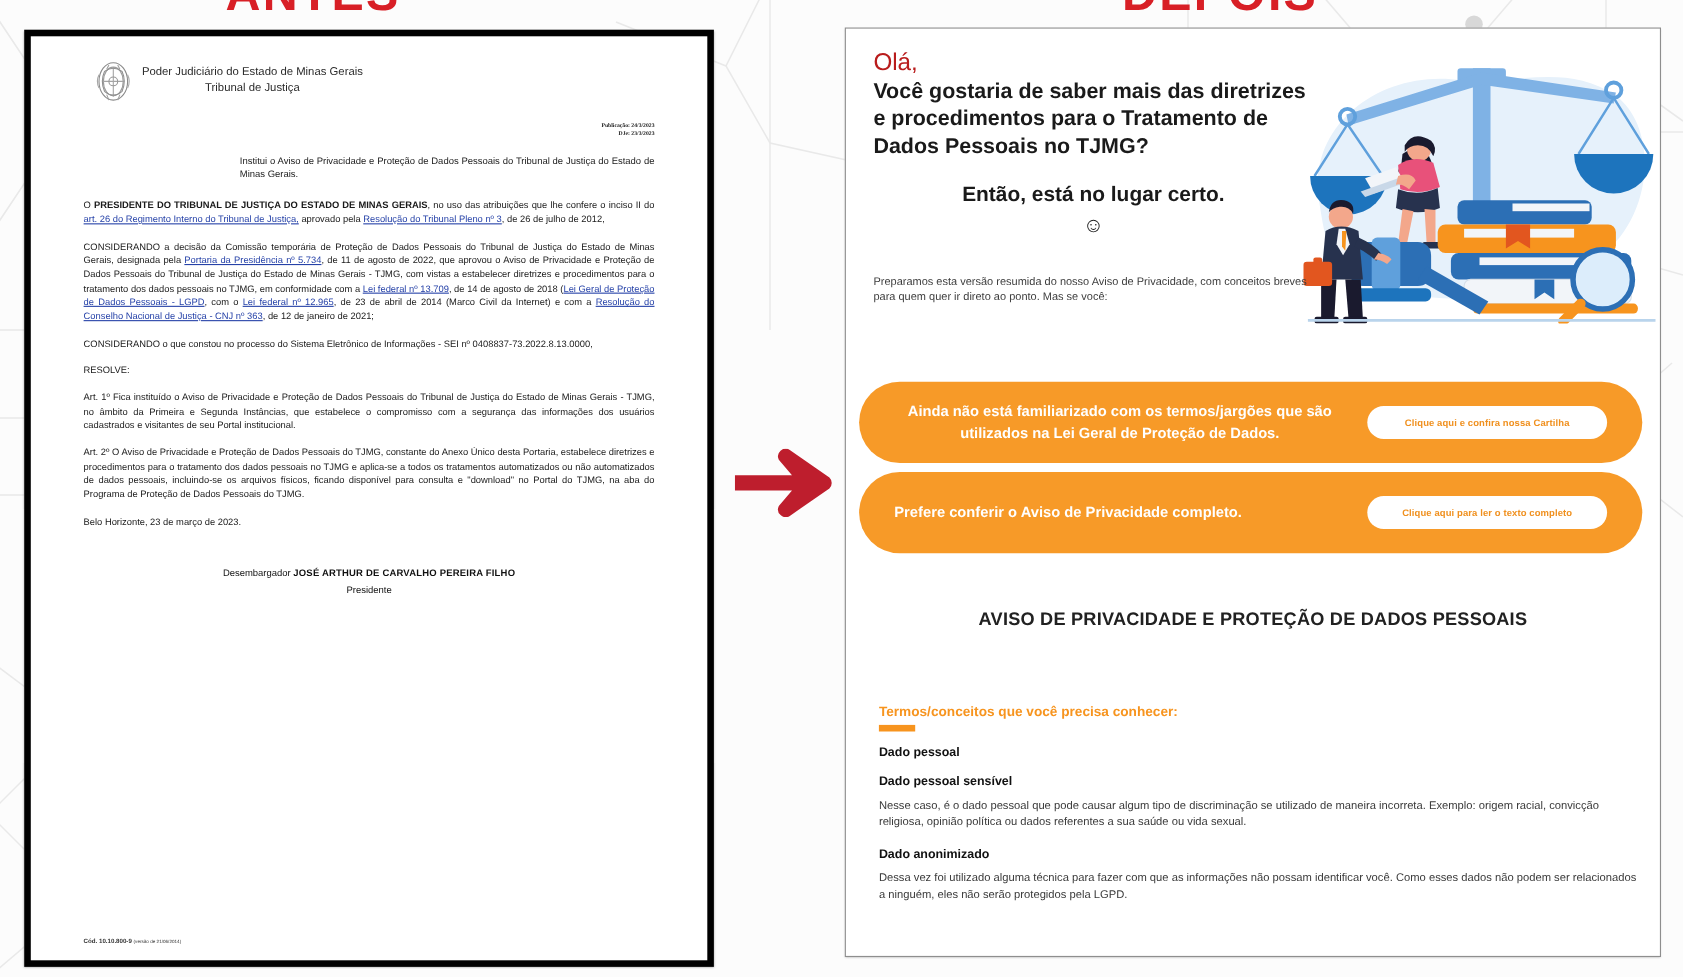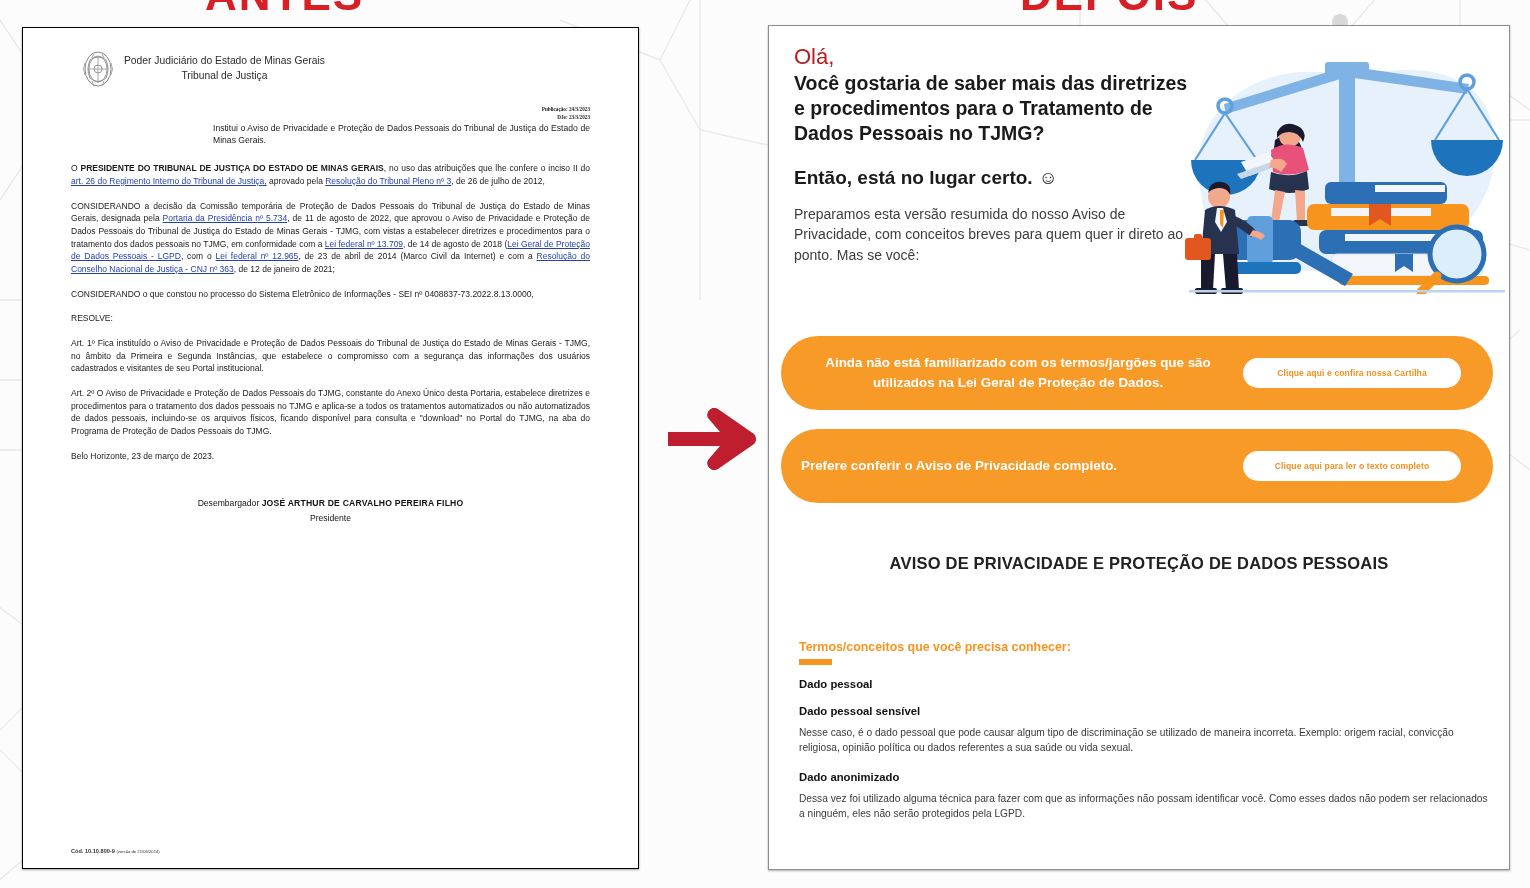--- a/index.html
+++ b/index.html
@@ -17,35 +17,35 @@
     position:absolute;top:-30px;
     font-size:44px;font-weight:bold;letter-spacing:2px;
     color:#d81f26;z-index:4;
   }
   #title-antes{left:205px;}
   #title-depois{left:1020px;}
 
   
   .doc-left{
     position:absolute;left:22px;top:27px;width:615px;height:840px;
-    background:#fff;border:1px solid #000000;
+    background:#fff;border:6px solid #000000;
     box-shadow:0 1px 2px rgba(0,0,0,.35);
     z-index:2;overflow:hidden;
   }
   .doc-pad{padding:22px 48px 0 48px;}
   .brasao-row{display:flex;align-items:flex-start;gap:9px;padding-left:10px;}
   .brasao{width:34px;height:40px;flex:none;}
   .brasao-txt{font-size:10.3px;color:#2b2b2b;line-height:1.45;padding-top:4px;
     font-family:"Liberation Sans",sans-serif;}
   .brasao-txt .l2{display:block;text-align:center;}
   .pub{margin-top:16px;text-align:right;font-size:5.2px;color:#222;line-height:1.5;
        font-family:"Liberation Serif",serif;font-weight:bold;}
   .portaria{margin-top:17px;text-align:center;font-size:9.4px;font-weight:bold;color:#111;
        font-family:"Liberation Sans",sans-serif;}
-  .ementa{margin-left:142px;font-size:8.6px;color:#1a1a1a;
+  .ementa{margin-top:13px;margin-left:142px;font-size:8.6px;color:#1a1a1a;
        text-align:justify;line-height:1.5;font-family:"Liberation Sans",sans-serif;}
   .para{margin-top:12px;font-size:8.5px;color:#1a1a1a;text-align:justify;line-height:1.49;
        font-family:"Liberation Sans",sans-serif;}
   .para.first{margin-top:15px;}
   .para b{font-weight:bold;}
   .lnk{color:#2642a8;text-decoration:underline;}
   .sig{margin-top:34px;text-align:center;font-size:8.6px;color:#111;line-height:1.7;}
   .sig b{font-weight:bold;letter-spacing:.2px;}
   .codigo{position:absolute;left:48px;bottom:14px;font-size:5.6px;color:#333;font-weight:bold;}
   .codigo span{font-weight:normal;font-size:4.2px;}
@@ -58,35 +58,35 @@
     position:absolute;left:768px;top:25px;width:740px;height:843px;
     background:#fff;border:1px solid #8e8e8e;
     box-shadow:0 1px 2px rgba(0,0,0,.3);
     z-index:2;overflow:hidden;
   }
   .hero{position:relative;height:272px;}
   .hero-txt{position:absolute;left:25px;top:18px;width:400px;z-index:3;}
   .ola{font-size:22px;color:#b91c1c;font-weight:normal;line-height:1.2;}
   .hero-q{font-size:19.5px;color:#1a1a1a;font-weight:bold;line-height:1.27;margin-top:1px;}
   .hero-ok{font-size:19px;color:#1a1a1a;font-weight:bold;margin-top:21px;display:flex;
-           align-items:center;gap:6px;}
-  .hero-sub{font-size:14px;color:#3d3d3d;line-height:1.47;margin-top:15px;}
+           align-items:center;gap:6px;flex-direction:column;}
+  .hero-sub{font-size:10px;color:#3d3d3d;line-height:1.47;margin-top:33px;}
   .hero-art{position:absolute;right:0px;top:6px;width:330px;height:262px;z-index:2;}
 
   
   .cta{
     position:absolute;left:12px;width:712px;height:74px;
     background:#F79A28;border-radius:37px;
     display:flex;align-items:center;z-index:3;
   }
-  #cta-1{top:310px;gap:12px;}
+  #cta-1{top:321px;gap:12px;}
   #cta-2{top:403px;}
   .cta-text{color:#fff;font-weight:bold;font-size:13.4px;line-height:1.48;
     flex:1;padding-left:24px;text-align:center;}
-  #cta-2 .cta-text{text-align:left;padding-left:20px;}
+  #cta-2 .cta-text{text-align:left;padding-left:32px;}
   .cta-btn{
     background:#fff;border-radius:18px;height:30px;min-width:194px;
     display:flex;align-items:center;justify-content:center;
     color:#F0901E;font-size:8.6px;font-weight:bold;letter-spacing:.1px;
     margin-right:32px;padding:0 12px;
   }
 
   
   .notice-title{
     position:absolute;left:0;right:0;top:528px;text-align:center;

